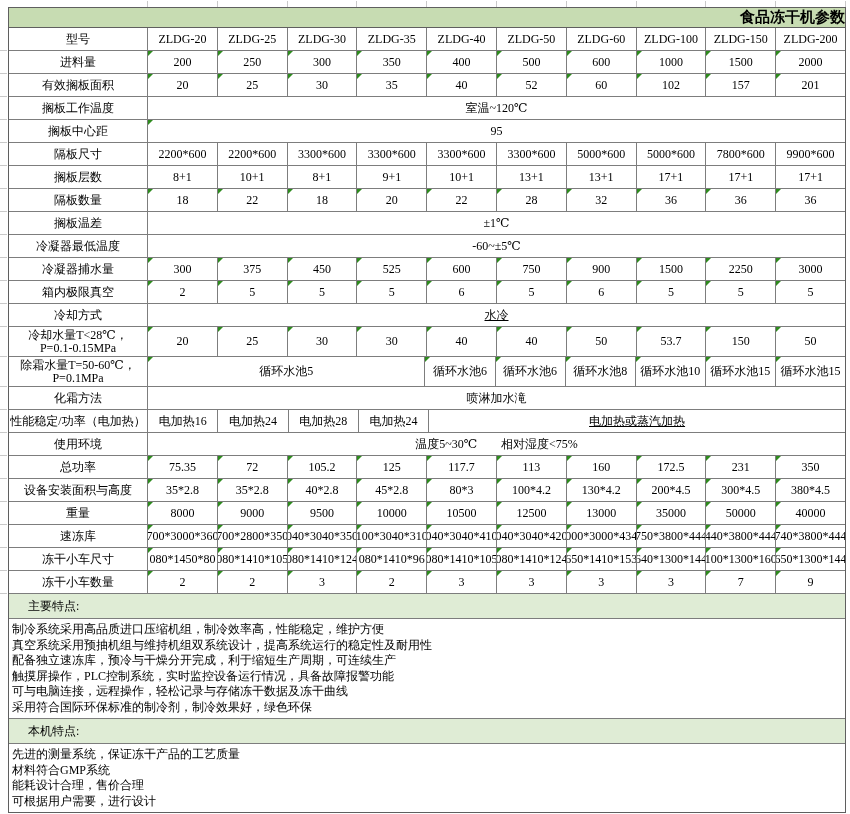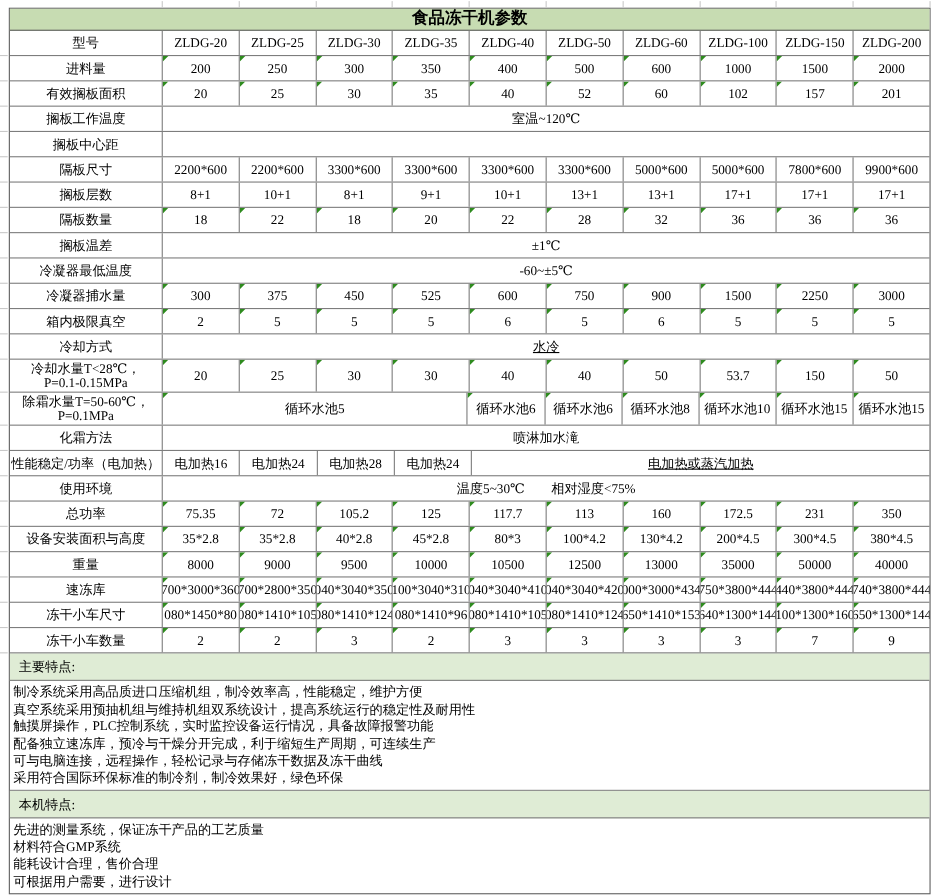--- a/index.html
+++ b/index.html
@@ -3,38 +3,38 @@
 <meta charset="utf-8">
 <style>
   html,body{margin:0;padding:0;background:#ffffff;}
   body{width:850px;height:814px;font-family:"Liberation Serif","DejaVu Serif",serif;color:#000;}
   .page{padding:1px 0 0 8px;}
   .stubs{display:flex;width:838px;height:6px;}
   .stubs div{border-right:1px solid #c9c9c9;}
   .stubs .s-lab{flex:0 0 139px;}
   .stubs .s-col{flex:1 1 0;}
   .tbl{width:836px;border:1px solid #5f5f5f;background:#fff;}
-  .title{height:19px;line-height:19px;text-align:center;font-weight:bold;font-size:15px;
+  .title{height:19px;line-height:19px;text-align:right;font-weight:bold;font-size:15px;
          border-bottom:1px solid #5f5f5f;}
   .row{display:flex;height:22px;border-bottom:1px solid #7d7d7d;position:relative;}
   .row.tall{height:29px;}
   .row::after{content:"";position:absolute;left:-9px;bottom:-1px;width:7px;height:0;
               border-bottom:1px solid #c9c9c9;}
   .lab{flex:0 0 138px;width:138px;display:flex;align-items:center;justify-content:center;
        text-align:center;font-size:12px;line-height:13px;border-right:1px solid #7d7d7d;
        white-space:pre-line;overflow:hidden;}
   .cell{flex:1 1 0;position:relative;display:flex;align-items:center;justify-content:center;
         font-size:12px;border-right:1px solid #7d7d7d;overflow:hidden;white-space:nowrap;}
   .cell:last-child{border-right:none;}
   .f4{flex:4 4 0;}
   .f6{flex:6 6 0;text-decoration:underline;}
   .f10{flex:10 10 0;}
   .mark::before{content:"";position:absolute;top:0;left:0;width:0;height:0;
                 border-top:5px solid #2e8b1e;border-right:5px solid transparent;}
-  .sec-head{height:24px;line-height:24px;font-size:12px;padding-left:8px;
+  .sec-head{height:24px;line-height:24px;font-size:12px;padding-left:19px;
             border-bottom:1px solid #7d7d7d;}
   .sec-body{padding:3px 0 3px 3px;font-size:12px;line-height:15.5px;border-bottom:1px solid #7d7d7d;}
   .sec-body:last-child{border-bottom:none;}
   .sec-line{white-space:nowrap;overflow:hidden;}
 </style>
 </head>
 <body>
 
 <div class="page">
   <div class="stubs">
@@ -90,20 +90,21 @@
         <div class="cell mark">102</div>
         <div class="cell mark">157</div>
         <div class="cell mark">201</div>
       </div>
       <div class="row">
         <div class="lab">搁板工作温度</div>
         <div class="cell f10">室温~120℃</div>
       </div>
       <div class="row">
         <div class="lab">搁板中心距</div>
+        <div class="cell f10 mark">95</div>
       </div>
       <div class="row">
         <div class="lab">隔板尺寸</div>
         <div class="cell">2200*600</div>
         <div class="cell">2200*600</div>
         <div class="cell">3300*600</div>
         <div class="cell">3300*600</div>
         <div class="cell">3300*600</div>
         <div class="cell">3300*600</div>
         <div class="cell">5000*600</div>
@@ -291,22 +292,22 @@
         <div class="cell mark">3</div>
         <div class="cell mark">3</div>
         <div class="cell mark">3</div>
         <div class="cell mark">7</div>
         <div class="cell mark">9</div>
       </div>
       <div class="sec-head" style="background: rgb(223, 236, 213);">主要特点:</div>
       <div class="sec-body">
         <div class="sec-line">制冷系统采用高品质进口压缩机组，制冷效率高，性能稳定，维护方便</div>
         <div class="sec-line">真空系统采用预抽机组与维持机组双系统设计，提高系统运行的稳定性及耐用性</div>
+        <div class="sec-line">配备独立速冻库，预冷与干燥分开完成，利于缩短生产周期，可连续生产</div>
         <div class="sec-line">触摸屏操作，PLC控制系统，实时监控设备运行情况，具备故障报警功能</div>
-        <div class="sec-line">配备独立速冻库，预冷与干燥分开完成，利于缩短生产周期，可连续生产</div>
         <div class="sec-line">可与电脑连接，远程操作，轻松记录与存储冻干数据及冻干曲线</div>
         <div class="sec-line">采用符合国际环保标准的制冷剂，制冷效果好，绿色环保</div>
       </div>
       <div class="sec-head" style="background: rgb(223, 236, 213);">本机特点:</div>
       <div class="sec-body">
         <div class="sec-line">先进的测量系统，保证冻干产品的工艺质量</div>
         <div class="sec-line">材料符合GMP系统</div>
         <div class="sec-line">能耗设计合理，售价合理</div>
         <div class="sec-line">可根据用户需要，进行设计</div>
       </div>

